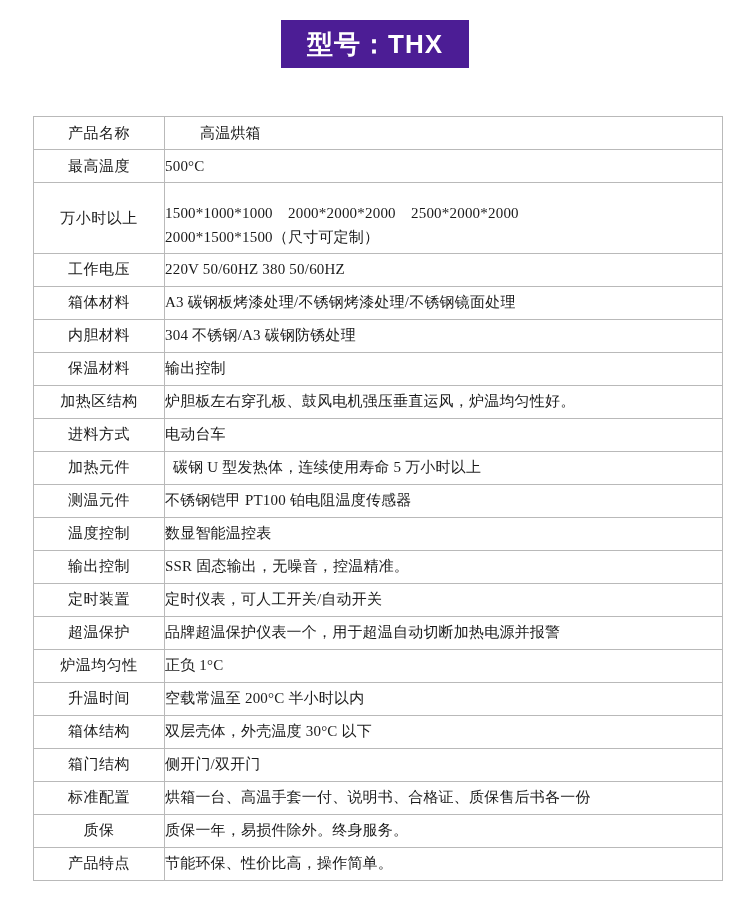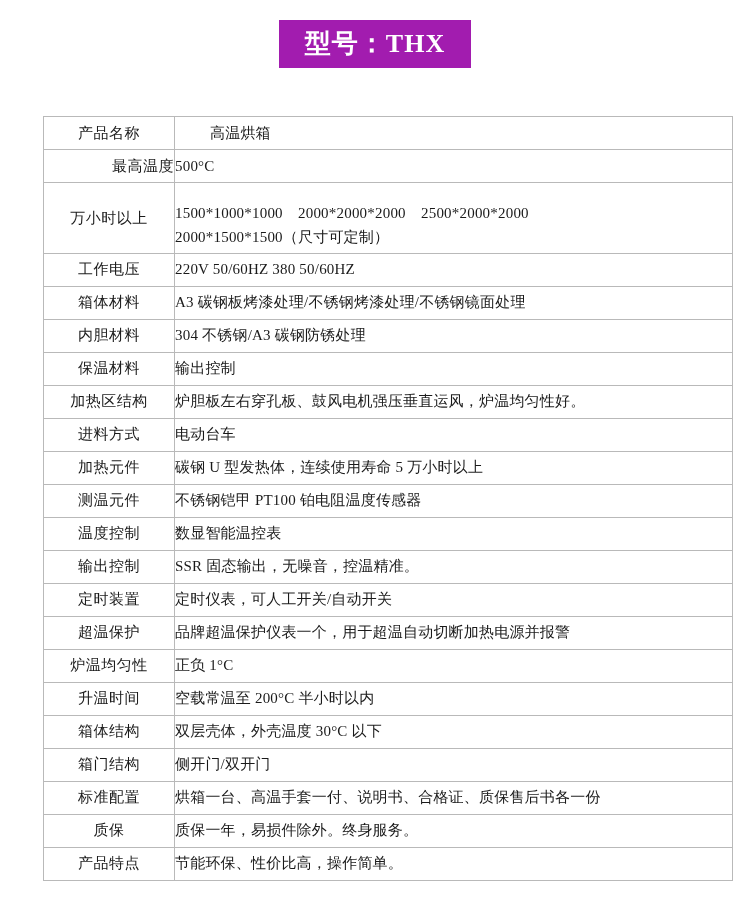--- a/index.html
+++ b/index.html
@@ -44,21 +44,21 @@
     font-size: 26px;
     font-weight: 700;
     letter-spacing: 1px;
     line-height: 1;
     white-space: nowrap;
   }
 
   
   .table-wrap {
     position: absolute;
-    left: 43px;
+    left: 33px;
     top: 116px;
     width: 690px;
   }
   table.spec {
     border-collapse: collapse;
     width: 690px;
     table-layout: fixed;
     background: #ffffff;
   }
   table.spec tr {
@@ -96,34 +96,34 @@
   tr.two-line td.val .line {
     line-height: 1.62;
   }
 </style>
 </head>
 <body>
 
 <div class="page">
 
   <div class="banner-wrap">
-    <div class="banner" style="background: #a21caf; color: rgb(255, 255, 255); font-family: Liberation Serif, serif;">型号：THX</div>
+    <div class="banner" style="background: #4c1d95; color: rgb(255, 255, 255);">型号：THX</div>
   </div>
 
   <div class="table-wrap">
     <table class="spec">
       <tbody>
           <tr>
             <td class="key" style="border-color: rgb(185, 185, 185);">产品名称</td>
             <td class="val" style="border-color: rgb(185, 185, 185); padding-left: 35px;">
               <span class="line">高温烘箱</span>
             </td>
           </tr>
           <tr>
-            <td class="key" style="border-color: rgb(185, 185, 185); text-align: right;">最高温度</td>
+            <td class="key" style="border-color: rgb(185, 185, 185);">最高温度</td>
             <td class="val" style="border-color: rgb(185, 185, 185);">
               <span class="line">500°C</span>
             </td>
           </tr>
           <tr class="two-line">
             <td class="key" style="border-color: rgb(185, 185, 185);">万小时以上</td>
             <td class="val" style="border-color: rgb(185, 185, 185);">
               <span class="line">1500*1000*1000　2000*2000*2000　2500*2000*2000</span>
               <span class="line">2000*1500*1500（尺寸可定制）</span>
             </td>
@@ -159,21 +159,21 @@
             </td>
           </tr>
           <tr>
             <td class="key" style="border-color: rgb(185, 185, 185);">进料方式</td>
             <td class="val" style="border-color: rgb(185, 185, 185);">
               <span class="line">电动台车</span>
             </td>
           </tr>
           <tr>
             <td class="key" style="border-color: rgb(185, 185, 185);">加热元件</td>
-            <td class="val" style="border-color: rgb(185, 185, 185);">
+            <td class="val" style="border-color: rgb(185, 185, 185); padding-left: 8px;">
               <span class="line">碳钢 U 型发热体，连续使用寿命 5 万小时以上</span>
             </td>
           </tr>
           <tr>
             <td class="key" style="border-color: rgb(185, 185, 185);">测温元件</td>
             <td class="val" style="border-color: rgb(185, 185, 185);">
               <span class="line">不锈钢铠甲 PT100 铂电阻温度传感器</span>
             </td>
           </tr>
           <tr>

